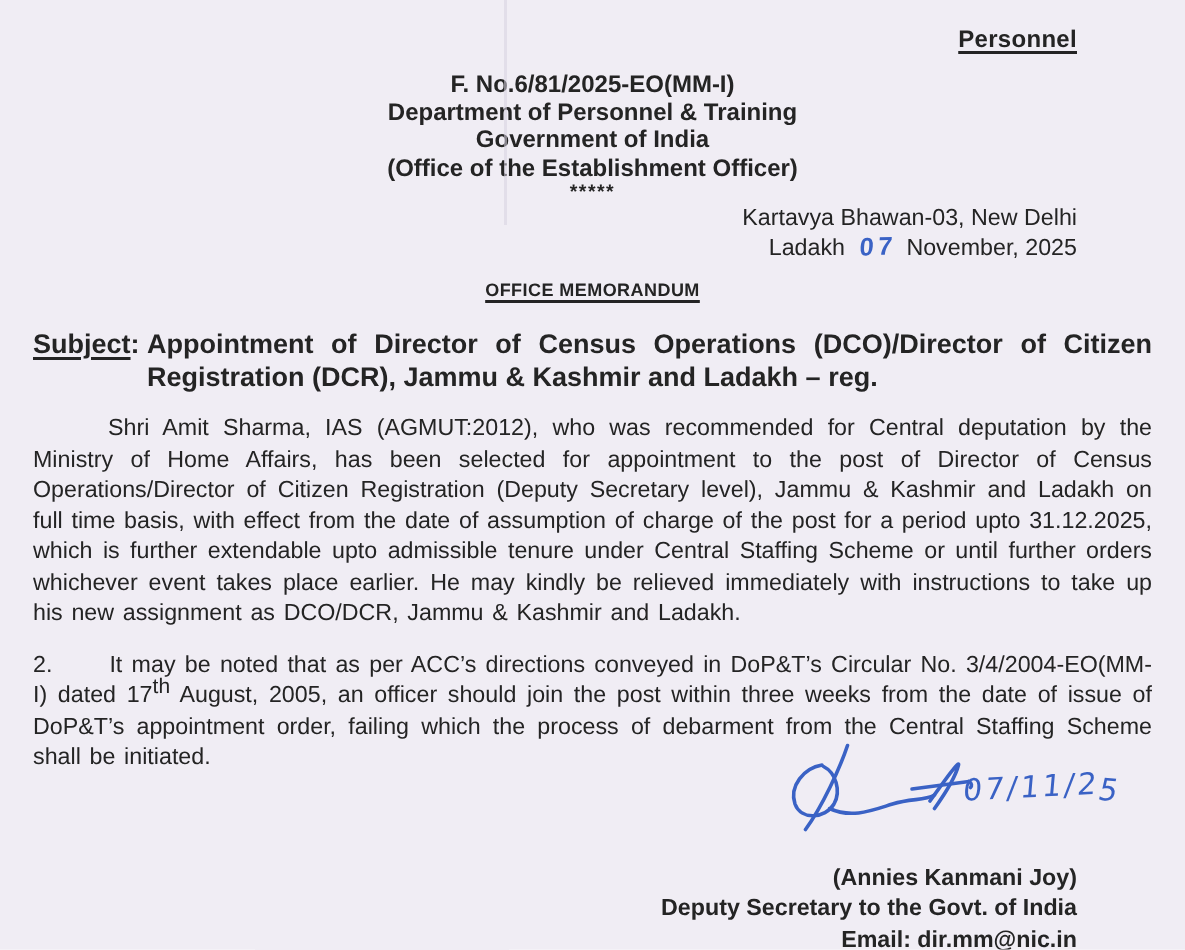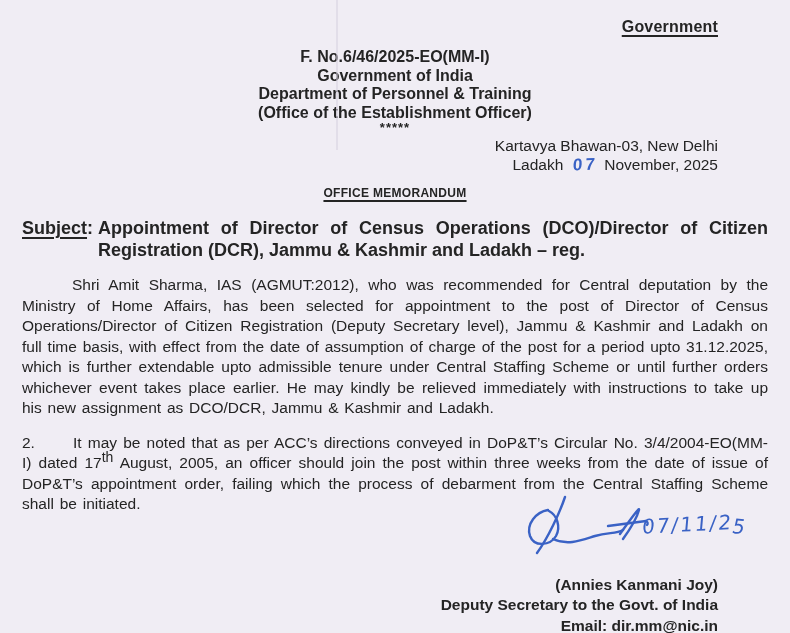--- a/index.html
+++ b/index.html
@@ -86,27 +86,27 @@
 </style>
 </head>
 <body>
 
 <div class="page">
   <div class="scan-streak"></div>
 
   <div class="content">
 
     <div class="immediate-row">
-      <span class="immediate">Government</span>
+      <span class="immediate">Personnel</span>
     </div>
 
     <div class="head-center">
-      <div>F. No.6/46/2025-EO(MM-I)</div>
+      <div>F. No.6/81/2025-EO(MM-I)</div>
+      <div>Department of Personnel &amp; Training</div>
       <div>Government of India</div>
-      <div>Department of Personnel &amp; Training</div>
       <div>(Office of the Establishment Officer)</div>
       <div class="stars">*****</div>
     </div>
 
     <div class="right-block">
       <div>Kartavya Bhawan-03, New Delhi</div>
       <div>
         <span>Ladakh</span><span class="hand-ink dated-day">07</span><span>November, 2025</span>
       </div>
     </div>

